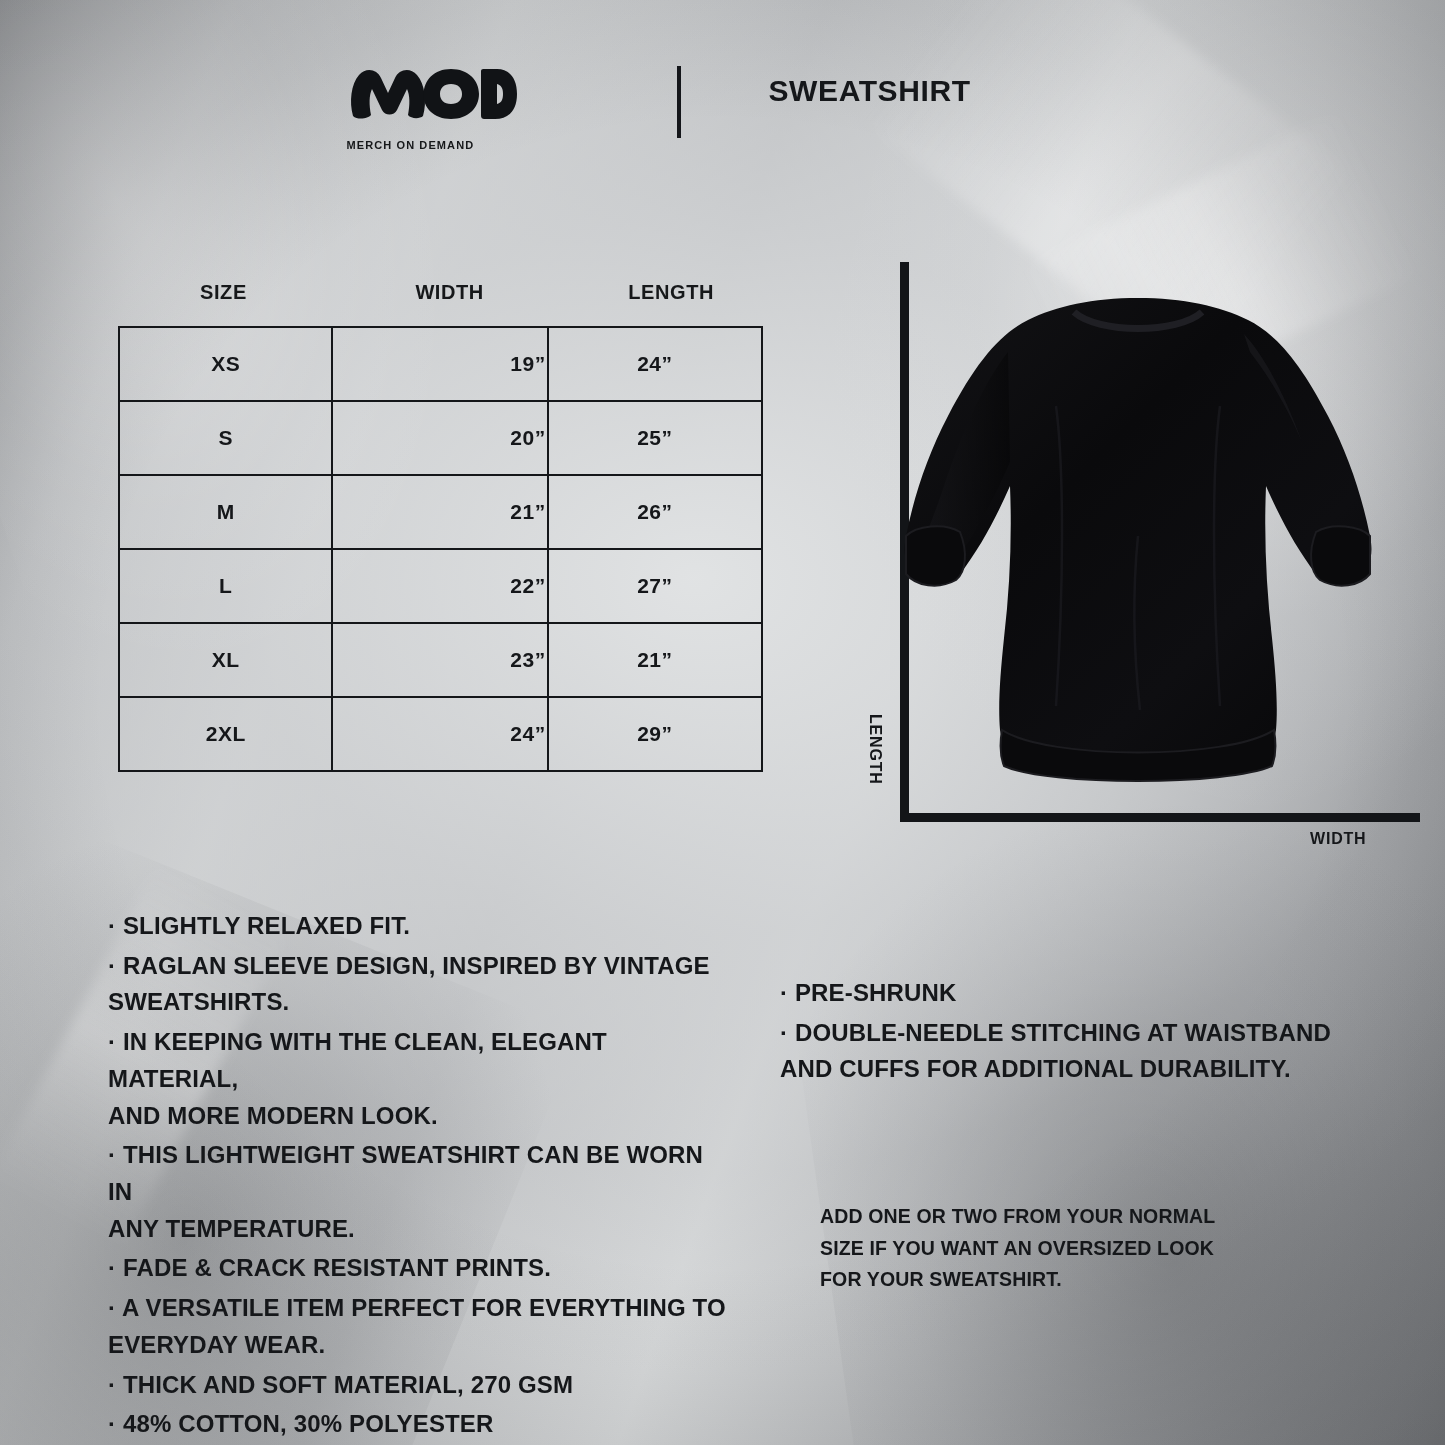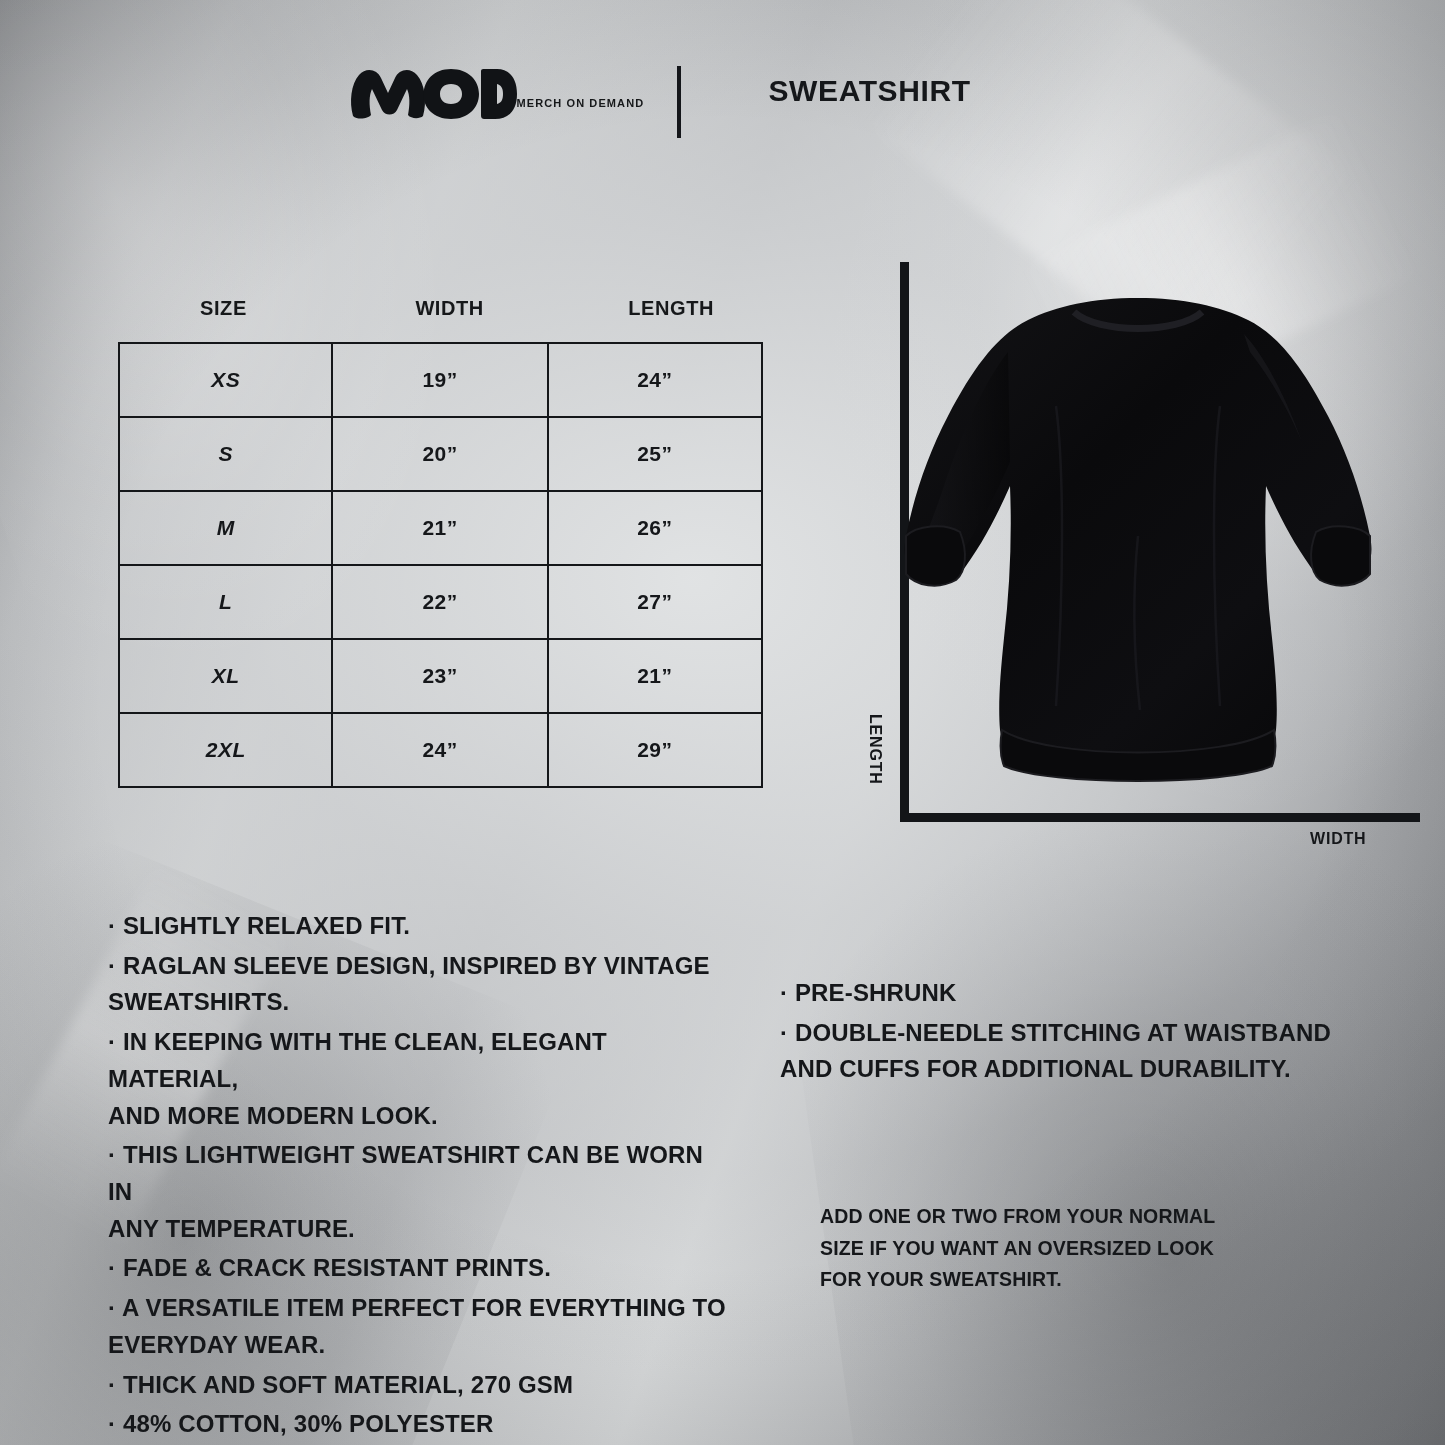--- a/index.html
+++ b/index.html
@@ -68,22 +68,22 @@
     left: 0;
     width: 100%;
     height: 110px;
     display: flex;
     align-items: flex-start;
     justify-content: center;
   }
   .brand {
     width: 330px;
     display: flex;
-    flex-direction: row;
-    align-items: center;
+    flex-direction: column;
+    align-items: flex-start;
     padding-top: 8px;
   }
   .brand-mark {
     display: block;
   }
   .brand-sub {
     margin-top: 13px;
     font-size: 11px;
     font-weight: bold;
     letter-spacing: 1.1px;
@@ -116,41 +116,40 @@
   }
   .table-head {
     display: flex;
     padding: 0 0 22px 0;
   }
   .th {
     font-size: 20px;
     font-weight: bold;
     letter-spacing: 0.6px;
     color: #16181a;
-    margin-top: 16px;
   }
   .th-size { width: 214px; padding-left: 82px; }
   .th-width { width: 218px; padding-left: 80px; }
   .th-length { width: 213px; padding-left: 75px; }
 
   table.size-table {
     border-collapse: collapse;
     width: 645px;
   }
   table.size-table td {
     border: 2px solid #141619;
     height: 70px;
     text-align: center;
     font-size: 21px;
     font-weight: bold;
     color: #15171a;
     letter-spacing: 0.5px;
   }
-  table.size-table td.c0 { width: 214px; font-style: italic; }
-  table.size-table td.c1 { width: 216px; }
+  table.size-table td.c0 { width: 214px; }
+  table.size-table td.c1 { width: 216px; text-align: right; }
   table.size-table td.c2 { width: 215px; }
 
   
   .diagram {
     position: absolute;
     left: 852px;
     top: 262px;
     width: 540px;
     height: 590px;
   }

